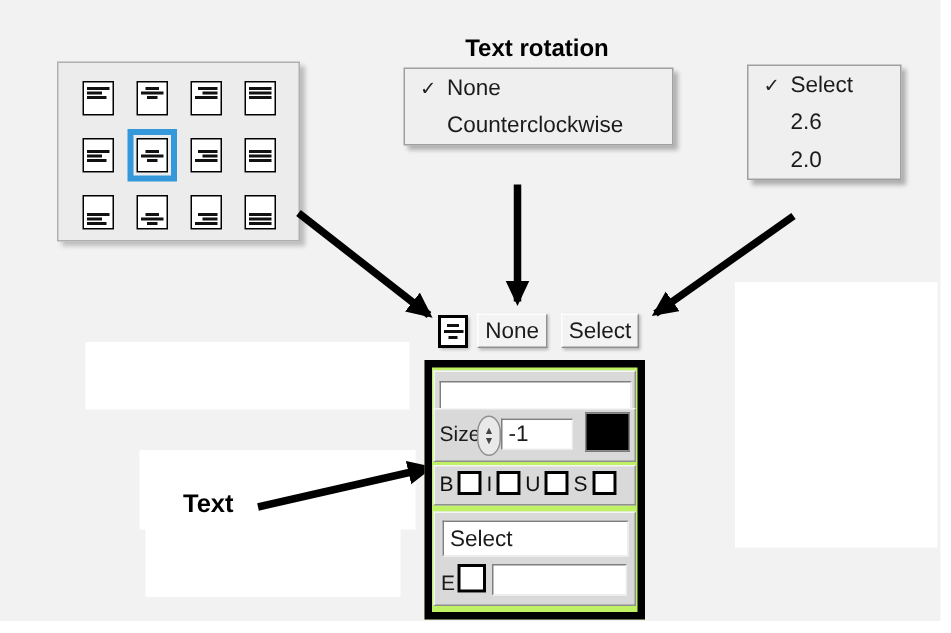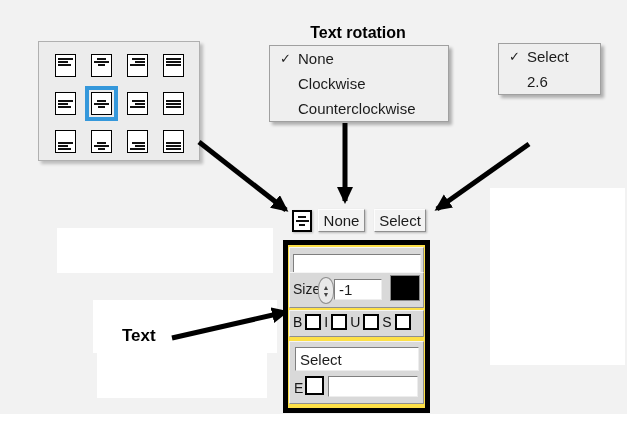--- a/index.html
+++ b/index.html
@@ -58,21 +58,21 @@
   #align-btn{
     position:absolute; left:292px; top:210px; width:20px; height:22px;
     background:#fff; border:2px solid #000; box-sizing:border-box;
     display:flex; flex-direction:column; justify-content:center; align-items:center;
     box-shadow:1px 1px 2px rgba(0,0,0,0.25);
   }
   #align-btn .bar{height:2px; background:#111; margin:1px 0; flex:none;}
   
   #font-panel{
     position:absolute; left:283px; top:240px; width:147px; height:173px;
-    background:#fde047; border:5px solid #000; box-sizing:border-box;
+    background:#bef264; border:5px solid #000; box-sizing:border-box;
   }
   .sec{
     position:absolute; background:#d9d9d9; box-sizing:border-box;
     border:1px solid; border-color:#f5f5f5 #8f8f8f #8f8f8f #f5f5f5;
   }
   .fieldw{
     position:absolute; background:#fff; box-sizing:border-box;
     border:1px solid; border-color:#7f7f7f #ededed #ededed #7f7f7f;
     font-size:15px; color:#1b1b1b; line-height:18px; padding:0 4px;
     white-space:nowrap; overflow:hidden;
@@ -179,36 +179,36 @@
       </div>
     </div>
 
   <div class="menu" id="rotation-menu" style="left:269px;top:45px;width:178px;">
       <div class="menu-item">
         <span class="check">✓</span>
         <span class="mlabel">None</span>
       </div>
       <div class="menu-item">
         <span class="check"></span>
-        <span class="mlabel">Clockwise</span>
-      </div>
-      <div class="menu-item">
-        <span class="check"></span>
         <span class="mlabel">Counterclockwise</span>
       </div>
     </div>
 
   <div class="menu" id="spacing-menu" style="left:498px;top:43px;width:101px;">
       <div class="menu-item">
         <span class="check">✓</span>
         <span class="mlabel">Select</span>
       </div>
       <div class="menu-item">
         <span class="check"></span>
         <span class="mlabel">2.6</span>
+      </div>
+      <div class="menu-item">
+        <span class="check"></span>
+        <span class="mlabel">2.0</span>
       </div>
     </div>
 
   <svg id="arrows">
     <defs>
       <marker id="ah" markerUnits="userSpaceOnUse" markerWidth="20" markerHeight="18" refX="14" refY="8" orient="auto">
         <path d="M0,0 L17,8 L0,16 Z" fill="#000"></path>
       </marker>
     </defs>
     <line x1="199" y1="142" x2="286" y2="210" stroke="#000" stroke-width="5" marker-end="url(#ah)"></line>

